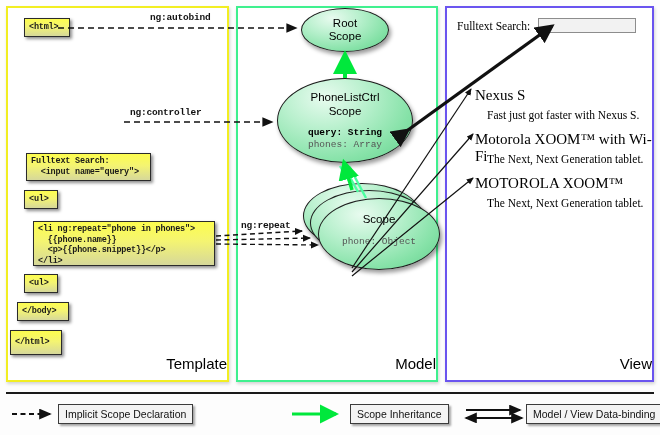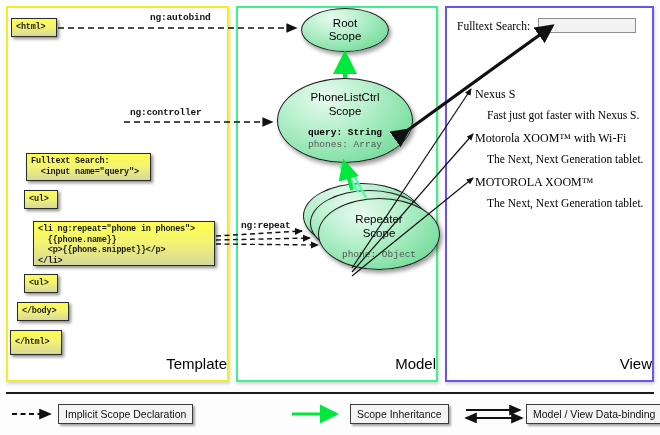--- a/index.html
+++ b/index.html
@@ -50,21 +50,21 @@
     box-shadow: 2px 2px 3px rgba(0,0,0,0.45);
     font-family: "Liberation Mono", monospace;
     font-size: 8.5px;
     line-height: 10.5px;
     color: #1a1a1a;
     padding: 2px 4px;
     white-space: pre;
     font-weight: bold;
     letter-spacing: -0.2px;
   }
-  #box-html        { left: 11px;  top: 18px;  width: 46px;  height: 19px; display:flex; align-items:center; }
+  #box-html        { left: 24px;  top: 18px;  width: 46px;  height: 19px; display:flex; align-items:center; }
   #box-body        { left: 21px;  top: 103px; width: 102px; height: 38px; }
   #box-search      { left: 26px;  top: 153px; width: 125px; height: 28px; }
   #box-ul1         { left: 24px;  top: 190px; width: 34px;  height: 19px; display:flex; align-items:center; }
   #box-li          { left: 33px;  top: 221px; width: 182px; height: 45px; }
   #box-ul2         { left: 24px;  top: 274px; width: 34px;  height: 19px; display:flex; align-items:center; }
   #box-bodyclose   { left: 17px;  top: 302px; width: 52px;  height: 19px; display:flex; align-items:center; }
   #box-htmlclose   { left: 10px;  top: 330px; width: 52px;  height: 25px; display:flex; align-items:center; }
 
   
   .scope {
@@ -116,21 +116,21 @@
     position: absolute; left: 12px; top: 14px;
     font-size: 11.5px;
   }
   #view-search-input {
     position: absolute; left: 93px; top: 12px;
     width: 98px; height: 15px;
     box-sizing: border-box;
     border: 1px solid #8d8d8d;
     background: #f2f2f2;
   }
-  .view-item { position: absolute; left: 30px; font-size: 12px; }
+  .view-item { position: absolute; left: 30px; font-size: 15px; }
   .view-bullet { position: absolute; font-size: 13px; }
   .view-snippet { position: absolute; left: 42px; font-size: 11.5px; text-align: center; }
 
   
   .conn-label {
     position: absolute;
     font-family: "Liberation Mono", monospace;
     font-size: 9.5px;
     color: #111;
     font-weight: bold;
@@ -209,21 +209,20 @@
     <div>Scope</div>
     <div class="scope-vars">
       <div class="var-strong">query: String</div>
       <div class="var-dim">phones: Array</div>
     </div>
   </div>
 
   <div class="scope rep-stack" id="scope-rep-back2"></div>
   <div class="scope rep-stack" id="scope-rep-back1"></div>
   <div class="scope" id="scope-rep-front">
-    <div>Repeater</div>
     <div>Scope</div>
     <div class="scope-vars">
       <div class="var-dim">phone: Object</div>
     </div>
   </div>
 
   <div id="view-inner">
     <div id="view-search-label">Fulltext Search:</div>
     <input id="view-search-input" type="text" placeholder="" style="">
 

